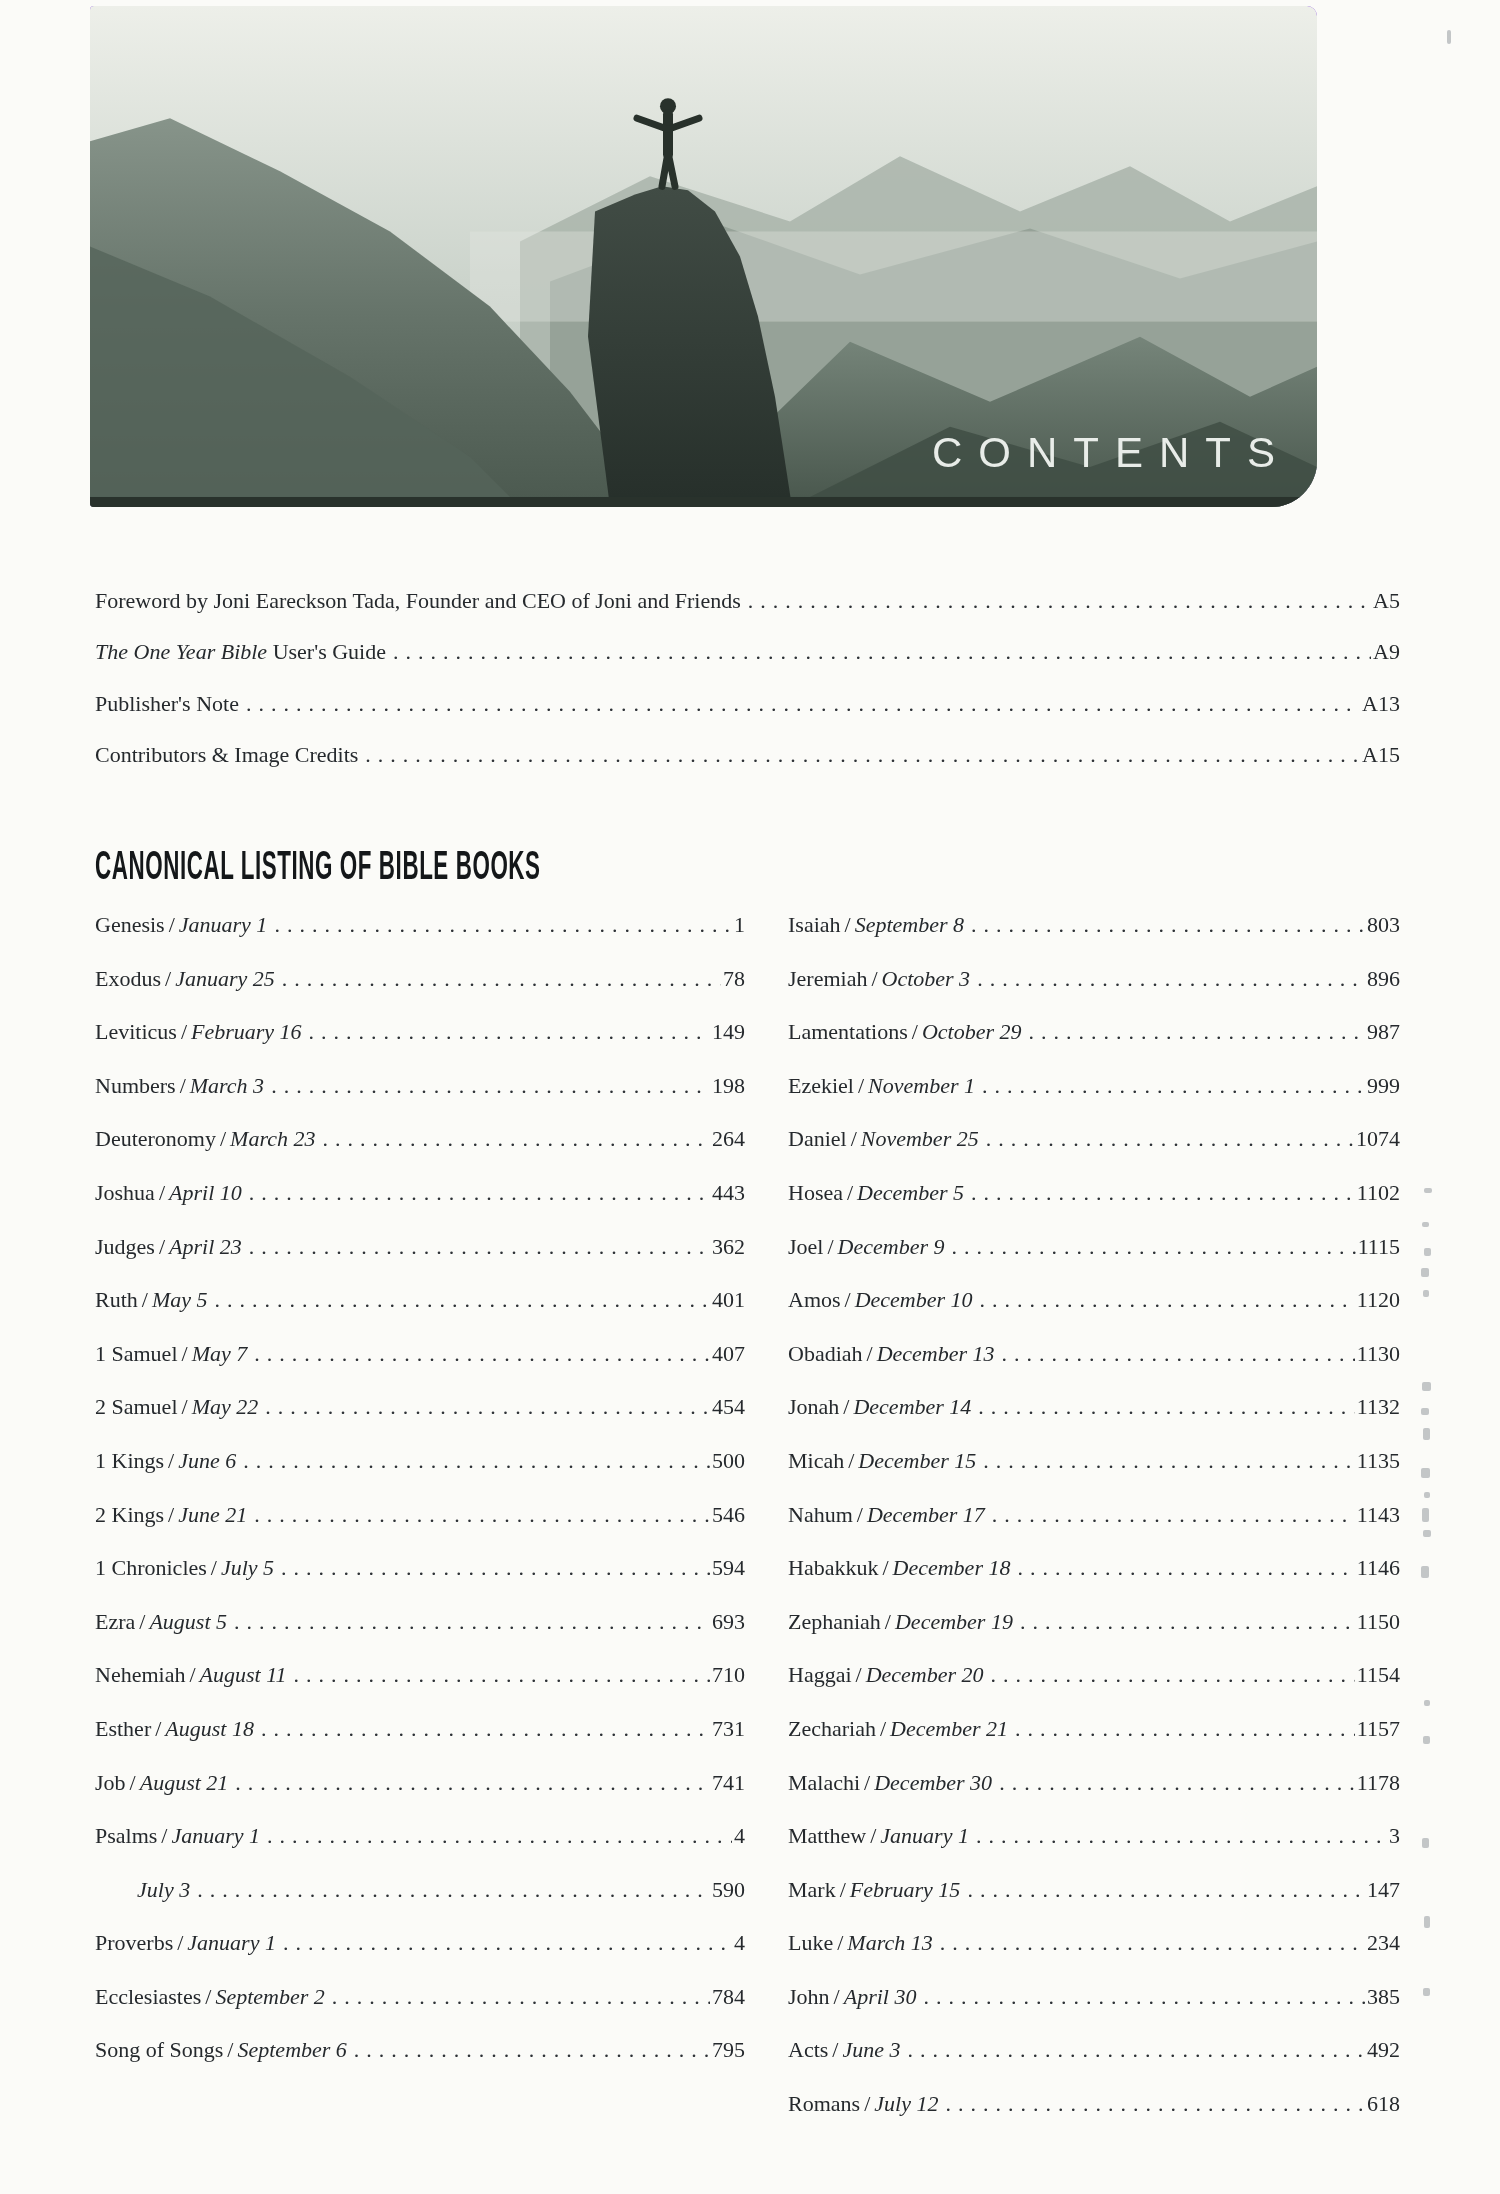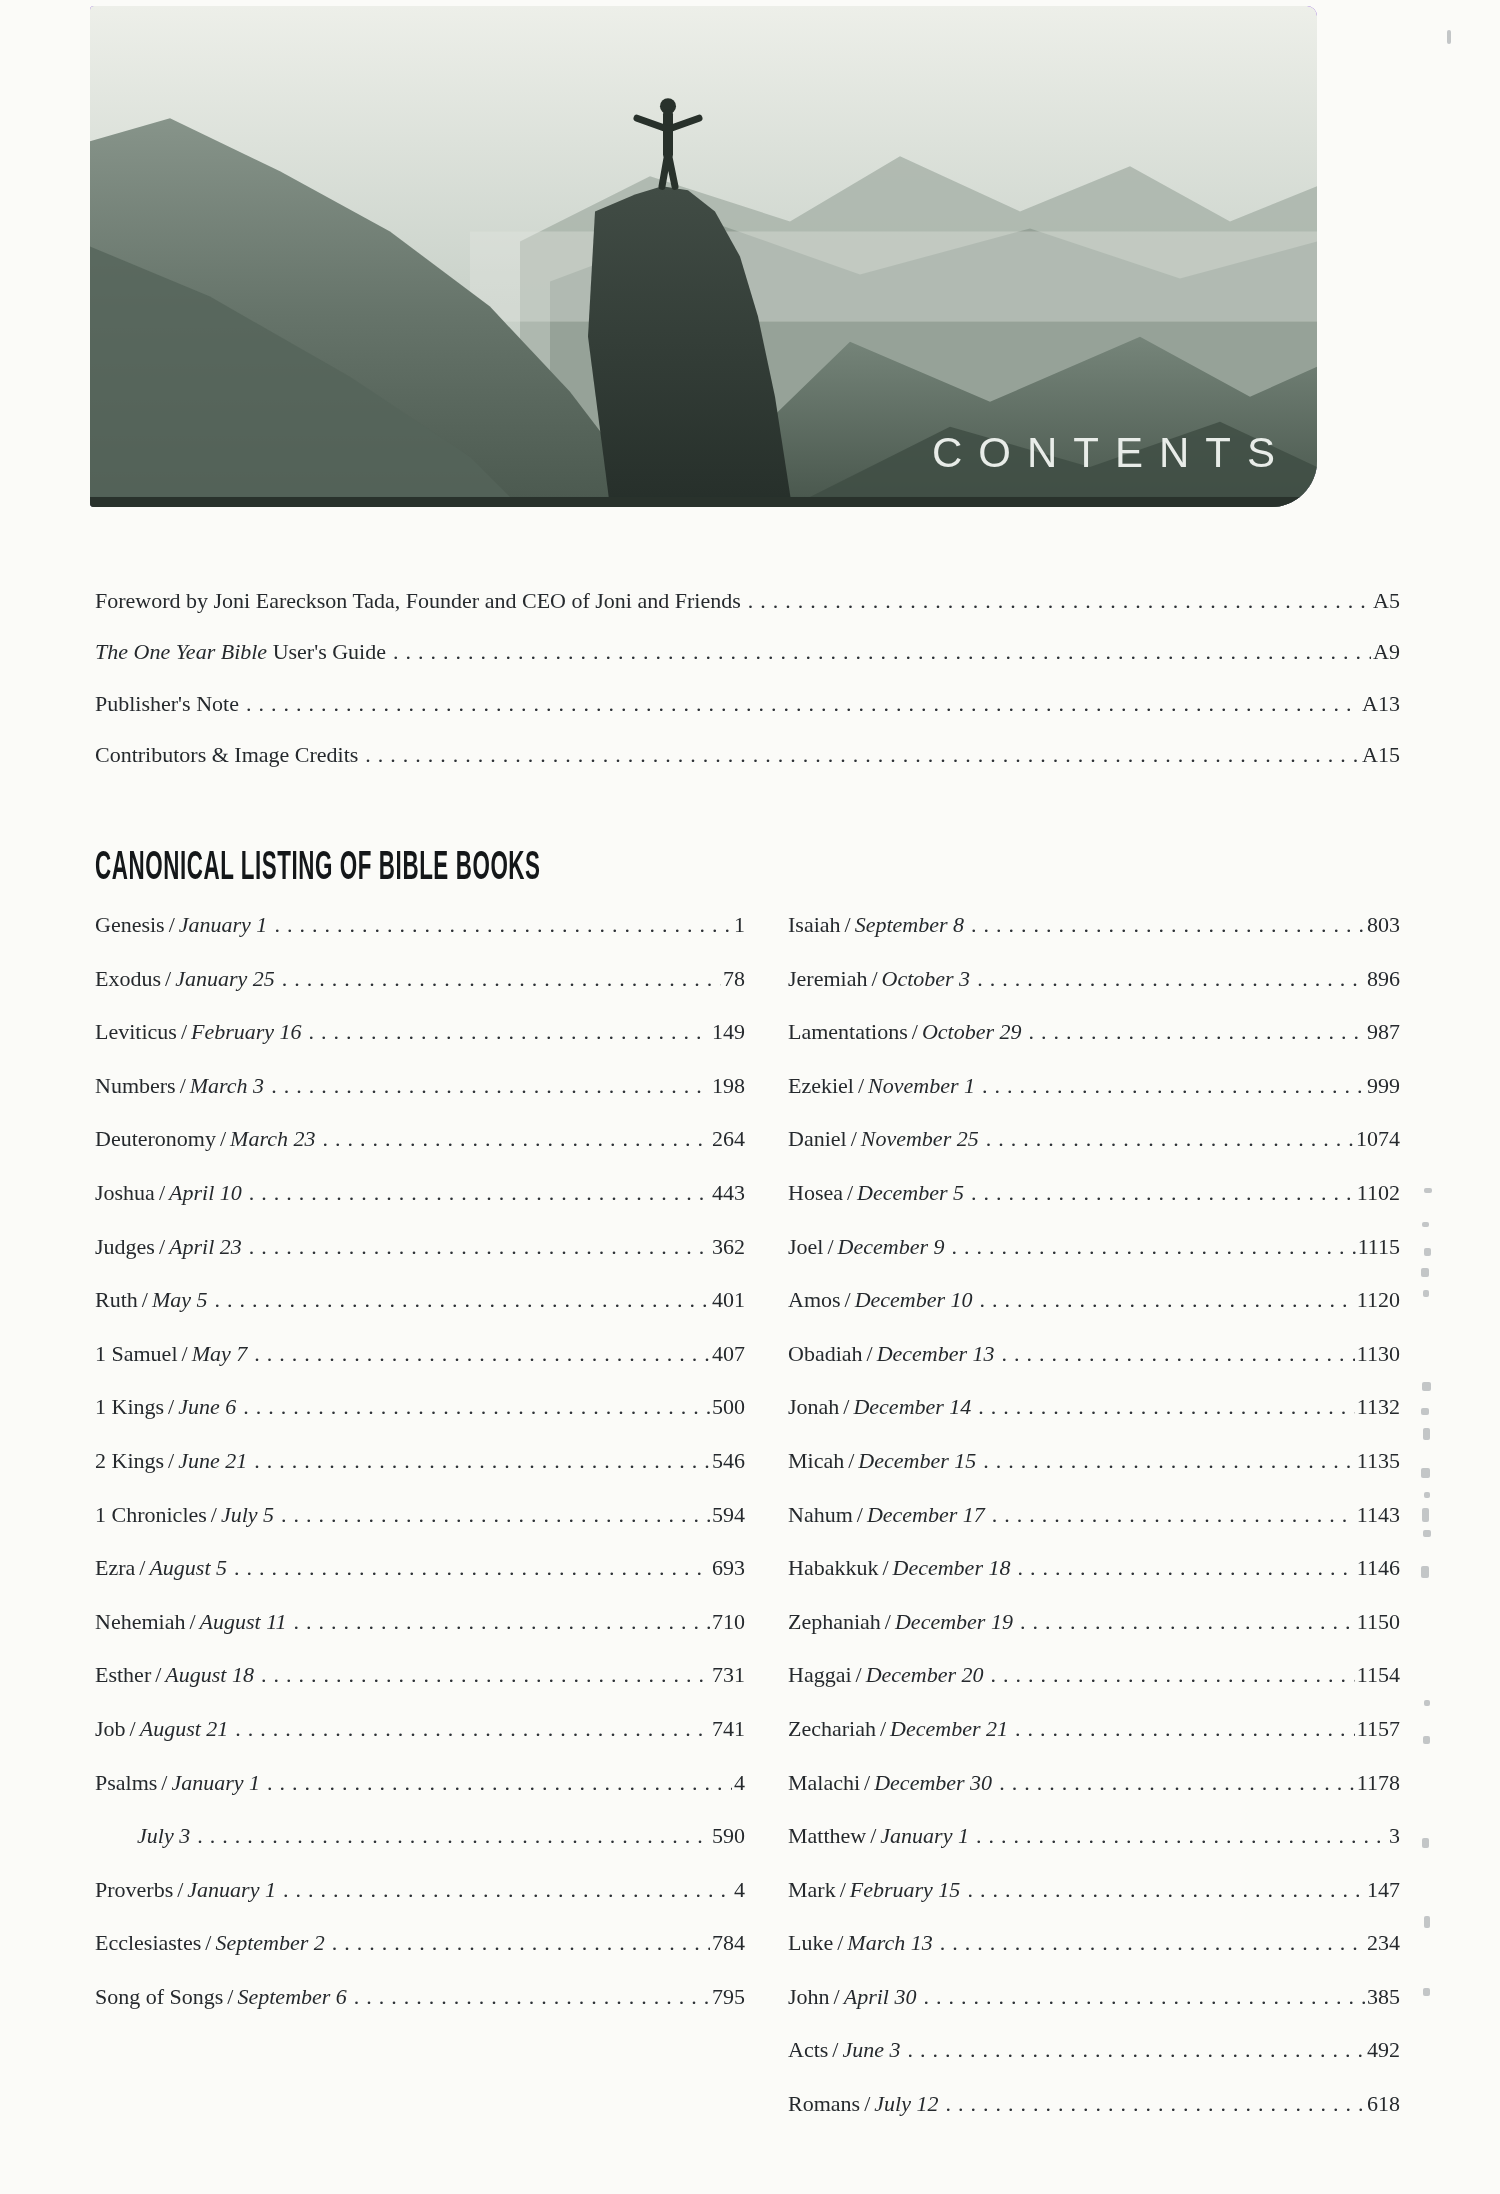--- a/index.html
+++ b/index.html
@@ -165,20 +165,25 @@
           <span class="toc-title">Ruth<span class="sep">/</span><i class="date">May 5</i></span>
           <span class="dots"></span>
           <span class="pg">401</span>
         </div>
         <div class="toc-row book-row">
           <span class="toc-title">1 Samuel<span class="sep">/</span><i class="date">May 7</i></span>
           <span class="dots"></span>
           <span class="pg">407</span>
         </div>
         <div class="toc-row book-row">
+          <span class="toc-title">2 Samuel<span class="sep">/</span><i class="date">May 22</i></span>
+          <span class="dots"></span>
+          <span class="pg">454</span>
+        </div>
+        <div class="toc-row book-row">
           <span class="toc-title">1 Kings<span class="sep">/</span><i class="date">June 6</i></span>
           <span class="dots"></span>
           <span class="pg">500</span>
         </div>
         <div class="toc-row book-row">
           <span class="toc-title">2 Kings<span class="sep">/</span><i class="date">June 21</i></span>
           <span class="dots"></span>
           <span class="pg">546</span>
         </div>
         <div class="toc-row book-row">

